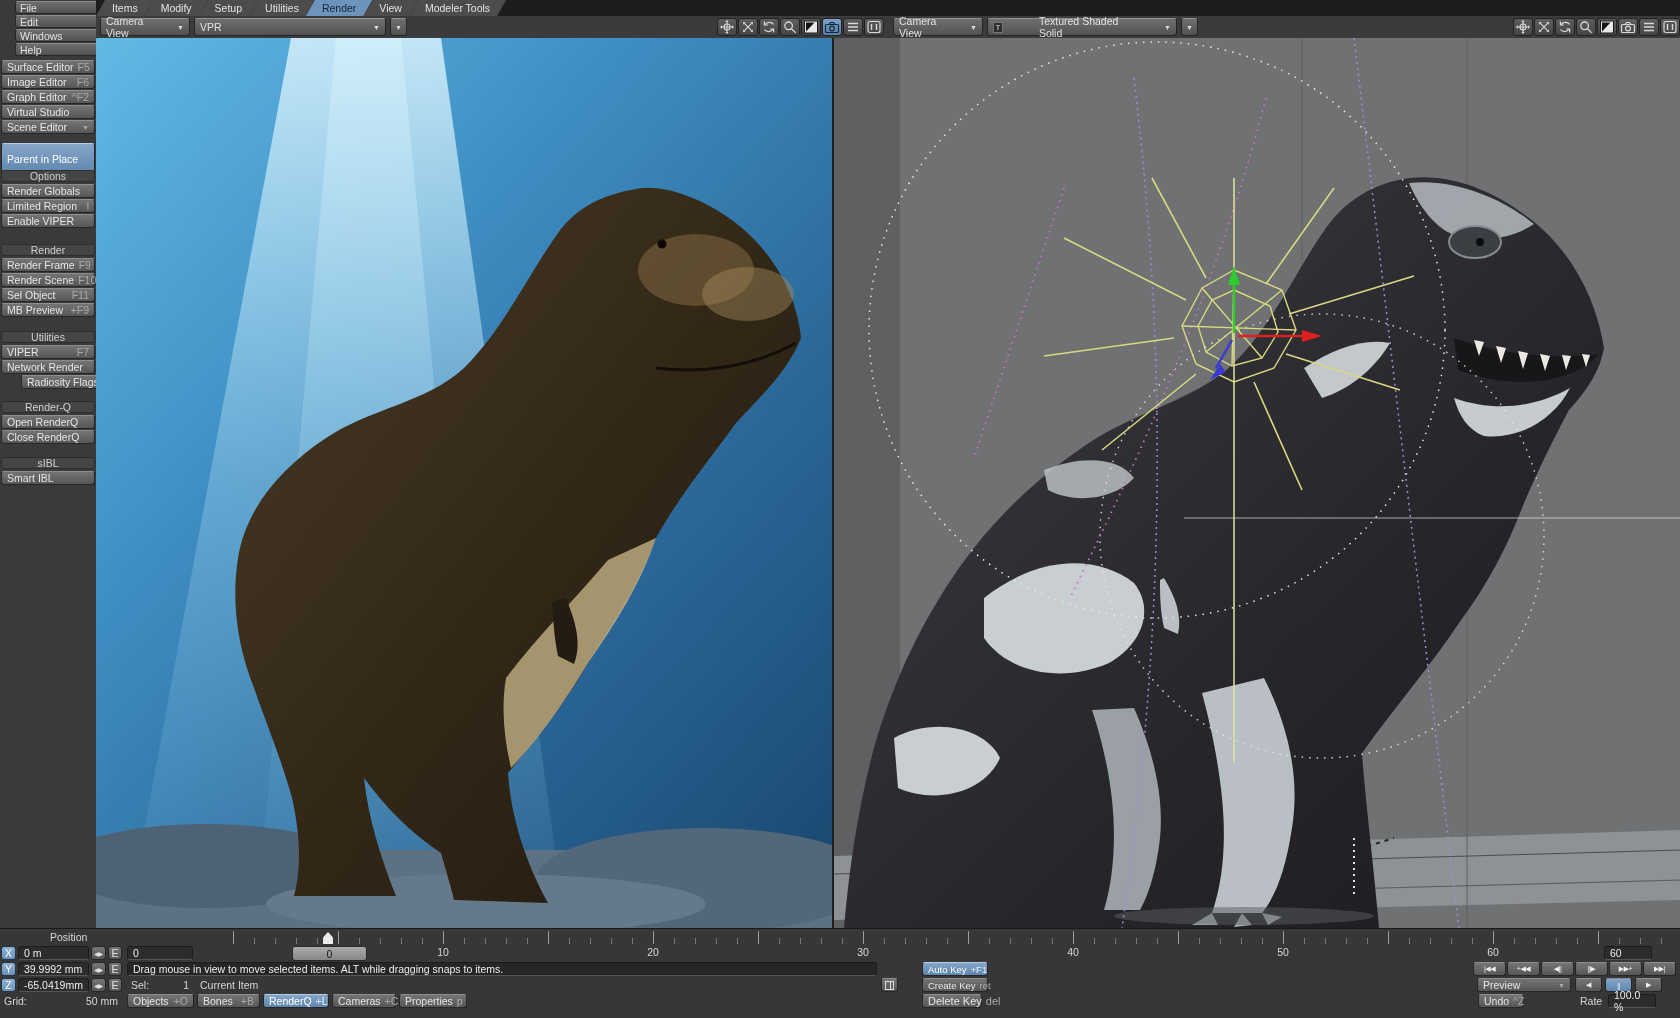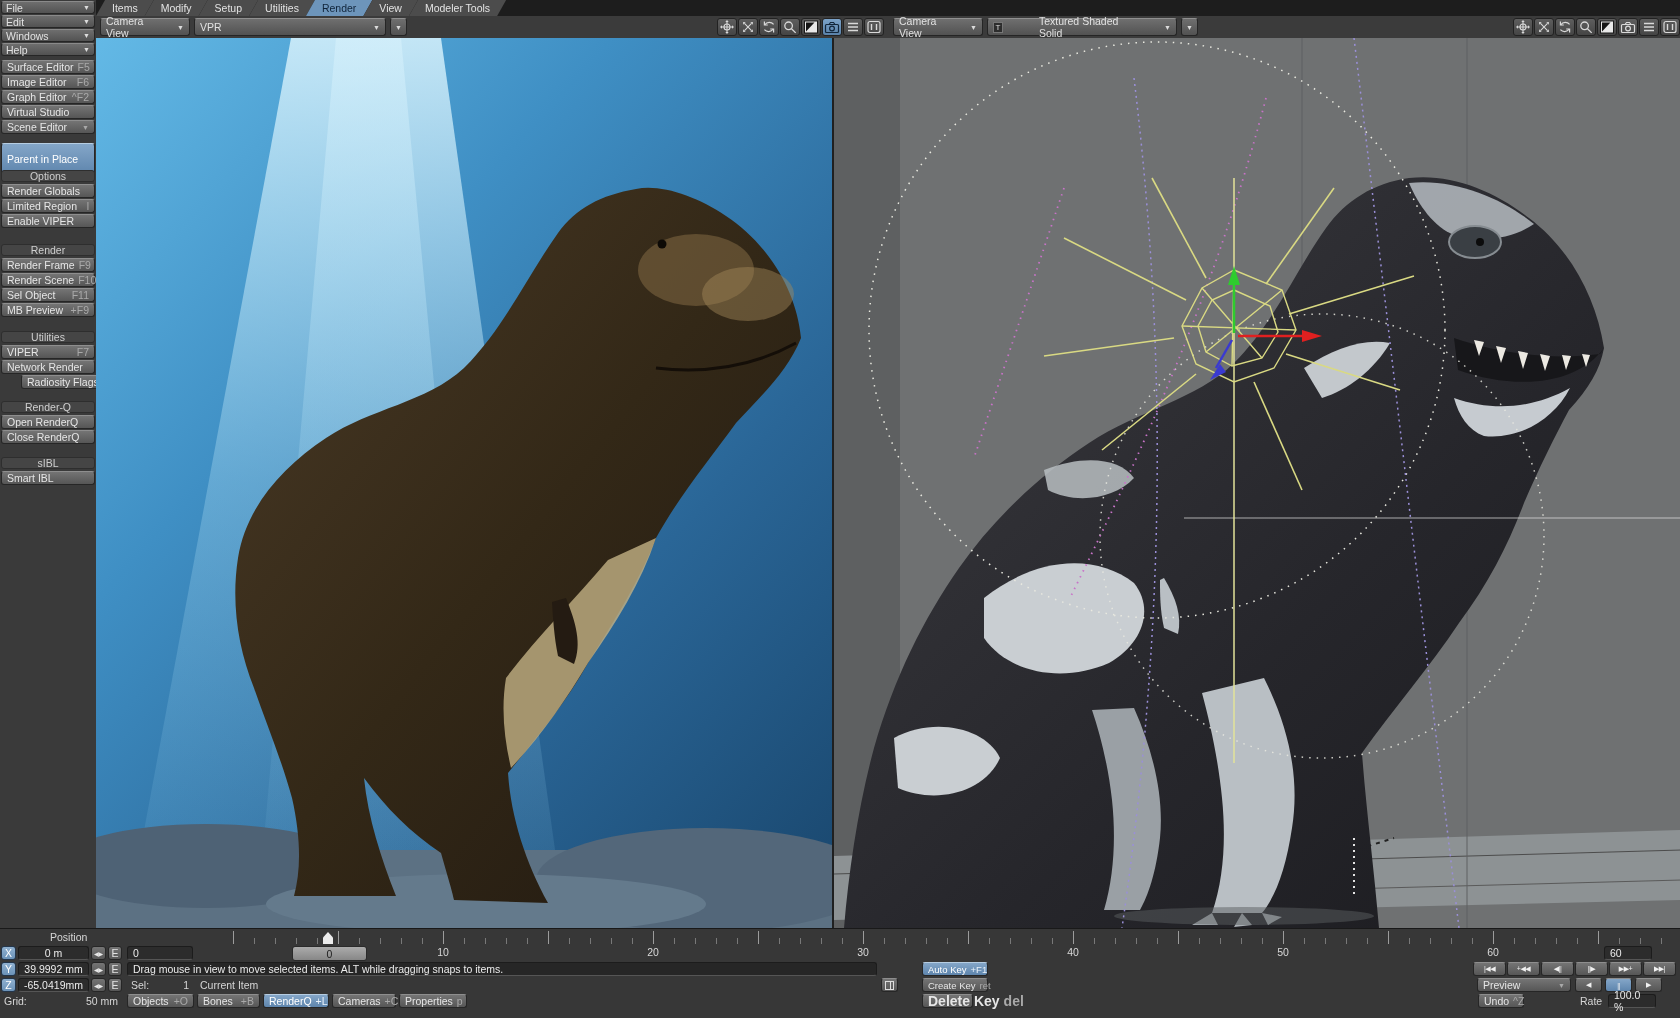--- a/index.html
+++ b/index.html
@@ -15,26 +15,26 @@
          border-top-color:#8e8e8e; border-radius:3px; color:#e6e6e6; cursor:default;
          white-space:nowrap; }
   .btn .sc { margin-left:auto; color:#a9a9a9; padding-left:4px; }
   .btn.blue { background:linear-gradient(#84a6c8,#5e85ad); color:#fff; border-top-color:#b6cde2; }
   .btn.blue .sc { color:#eaf2fa; }
   .hdr { display:flex; align-items:center; justify-content:center; height:12px;
          background:#454545; border:1px solid #2e2e2e; border-radius:3px; color:#cfcfcf; }
   .field { display:flex; align-items:center; height:14px; background:#2c2c2c;
            border:1px solid #1c1c1c; border-bottom-color:#555; border-radius:3px;
            color:#ececec; padding:0 5px; }
-  .field.r { justify-content:center; }
+  .field.r { justify-content:flex-start; }
   .lbl { color:#d6d6d6; line-height:14px; white-space:nowrap; }
   .arrow { font-size:7px; color:#dcdcdc; }
 
   
-  .menu-row { display:flex; align-items:center; width:94px; height:13px; margin:1px 1px 0 1px;
+  .menu-row { display:flex; align-items:center; width:94px; height:13px; margin:1px 1px 0 15px;
               padding:0 4px; background:linear-gradient(#6e6e6e,#525252);
               border:1px solid #262626; border-top-color:#8a8a8a; border-radius:3px; }
   .tabbar { left:96px; top:0; width:1584px; height:16px; background:#1d1d1d; display:flex; }
   .tab { height:16px; line-height:16px; padding:0 16px; margin-left:-9px; color:#e3e3e3;
          background:#4c4c4c; clip-path:polygon(9px 0,100% 0,calc(100% - 9px) 100%,0 100%); }
   .tab.active { background:#6d95bb; color:#10243a; }
 
   
   .vtbar { left:96px; top:16px; width:1584px; height:22px; background:#3b3b3b; }
   .vbtn { position:absolute; top:2px; height:18px; display:flex; align-items:center;
@@ -585,21 +585,21 @@
       </div>
 
     <div class="btn blue abs" style="left:922px;top:33px;width:66px;font-size:9.5px;">
         <span>Auto Key</span>
         <span class="sc">+F1</span>
       </div>
     <div class="btn abs" style="left:922px;top:49px;width:66px;font-size:9.5px;">
         <span>Create Key</span>
         <span class="sc">ret</span>
       </div>
-    <div class="btn abs" style="left:922px;top:65px;width:51px;font-size:14px;font-weight:bold;">
+    <div class="btn abs" style="left:922px;top:65px;width:60px;font-size:11px;">
         <span>Delete Key</span>
         <span class="sc">del</span>
       </div>
 
     <div class="tbtn" style="left:1473px;top:33px;">
         <span>|◀◀</span>
       </div>
     <div class="tbtn" style="left:1507px;top:33px;">
         <span>+◀◀</span>
       </div>

